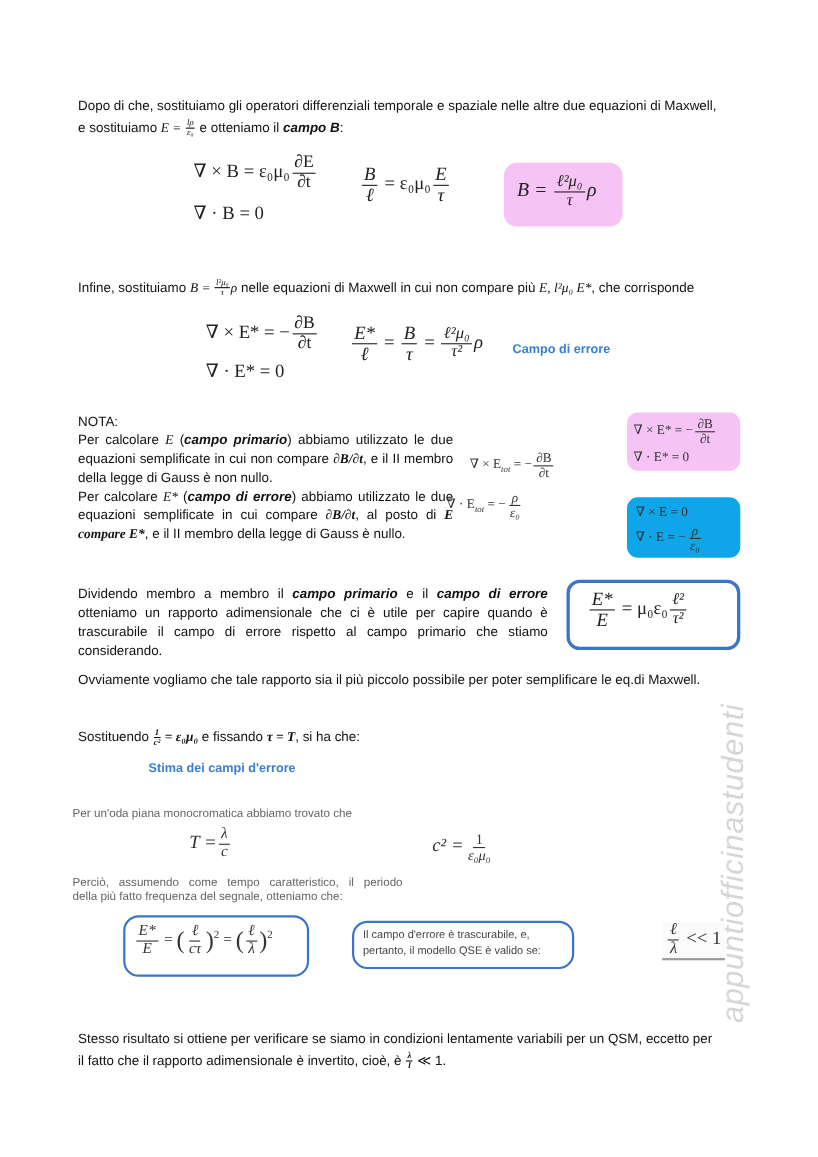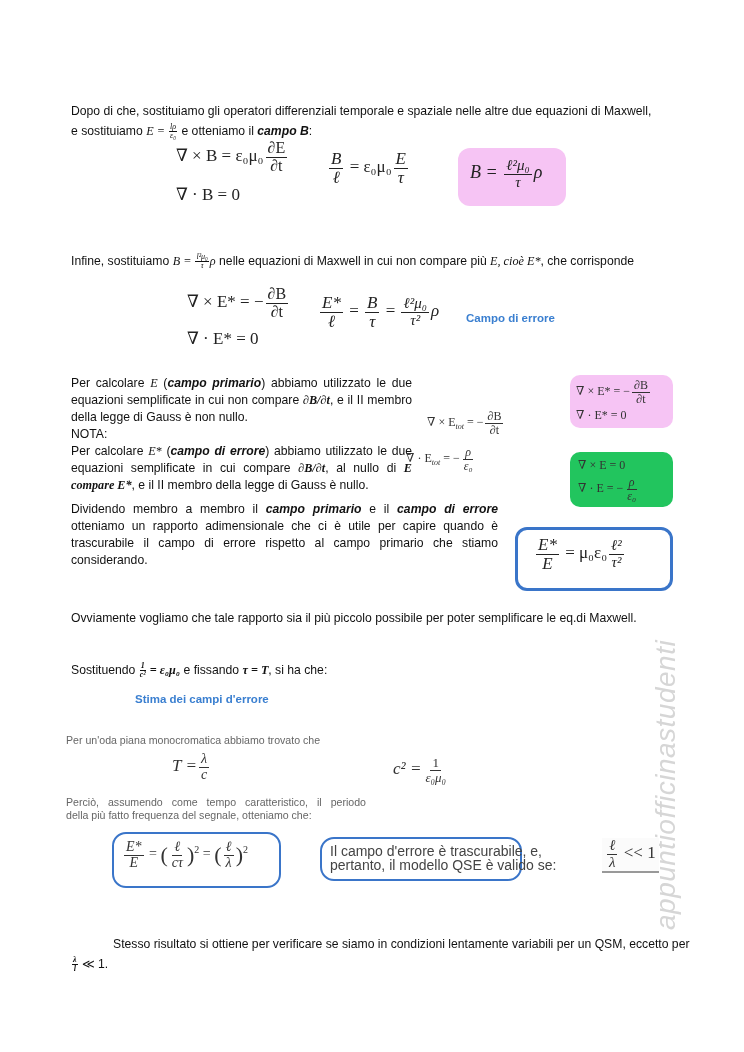--- a/index.html
+++ b/index.html
@@ -15,37 +15,37 @@
   .eq { font-family: "Liberation Serif", "DejaVu Serif", serif; font-size: 17px; color: #222; white-space: nowrap; }
   .eq-sm { font-family: "Liberation Serif", "DejaVu Serif", serif; font-size: 12px; color: #333; white-space: nowrap; }
   .frac { display: inline-flex; flex-direction: column; align-items: center; vertical-align: middle; margin: 0 2px; }
   .frac > .num { border-bottom: 1px solid currentColor; padding: 0 2px; line-height: 1.05; }
   .frac > .den { padding: 0 2px; line-height: 1.05; }
   .sfrac { display: inline-flex; flex-direction: column; align-items: center; vertical-align: middle; font-size: 8px; line-height: 1; margin: 0 1px; }
   .sfrac > .num { border-bottom: 1px solid #111; padding: 0 1px; }
   .it { font-style: italic; }
   .b { font-weight: bold; }
   .pink-box { background: #f6c4f4; border-radius: 12px; }
-  .green-box { background: #22c55e; border-radius: 10px; }
+  .green-box { background: #0ea5e9; border-radius: 10px; }
   .blue-frame { border: 3px solid #3a75c9; border-radius: 12px; background: #fff; }
   .blue-frame-thin { border: 2px solid #3a75c9; border-radius: 14px; background: #fff; }
   .blue-title { color: #3a7fd0; font-weight: bold; font-size: 11.5px; font-family: "Liberation Sans", sans-serif; }
   .slide-text { color: #666; font-size: 10.6px; font-family: "Liberation Sans", sans-serif; line-height: 15px; }
   .watermark {
     position: absolute; left: 650px; top: 620px; transform-origin: left top; transform: rotate(-90deg) translateX(-310px);
     color: #d6d6d6; font-family: "Liberation Sans", sans-serif; font-style: italic; font-size: 28px; letter-spacing: 0.5px; white-space: nowrap;
   }
 </style>
 </head>
 <body>
 
 <div class="watermark">appuntiofficinastudenti</div>
 
 <div class="abs txt" style="left:71px; top:86px; width:620px;">
-  <div style="white-space:nowrap;margin-top:15px;">Dopo di che, sostituiamo gli operatori differenziali temporale e spaziale nelle altre due equazioni di Maxwell,</div>
+  <div style="white-space:nowrap;">Dopo di che, sostituiamo gli operatori differenziali temporale e spaziale nelle altre due equazioni di Maxwell,</div>
   <div style="white-space:nowrap;">
     <span>e sostituiamo </span><span class="math">E</span><span class="math"> = </span><span class="sfrac math">
         <span class="num">lρ</span>
         <span class="den">ε₀</span>
       </span><span> e otteniamo il </span><span class="bold-i">campo B</span><span>:</span>
   </div>
 </div>
 
 <div class="abs eq" style="left:176px; top:140px;">
   <span>∇ × B = ε₀μ₀</span><span class="frac" style="font-size:16px;">
@@ -72,21 +72,21 @@
         <span class="den">τ</span>
       </span><span>ρ</span>
   </div>
 </div>
 
 <div class="abs txt" style="left:71px; top:251px; width:620px;">
   <div style="white-space:nowrap;">
     <span>Infine, sostituiamo </span><span class="math">B</span><span class="math"> = </span><span class="sfrac math">
         <span class="num">l²μ₀</span>
         <span class="den">τ</span>
-      </span><span class="math">ρ</span><span> nelle equazioni di Maxwell in cui non compare più </span><span class="math">E, cioè E*</span><span>, che corrisponde</span>
+      </span><span class="math">ρ</span><span> nelle equazioni di Maxwell in cui non compare più </span><span class="math">E, l²μ₀ E*</span><span>, che corrisponde</span>
   </div>
 </div>
 
 <div class="abs eq" style="left:187px; top:286px;">
   <span>∇ × E* = −</span><span class="frac" style="font-size:16px;">
       <span class="num">∂B</span>
       <span class="den">∂t</span>
     </span>
 </div>
 <div class="abs eq" style="left:187px; top:328px;">∇ · E* = 0</div>
@@ -102,26 +102,26 @@
     </span>
   <span>=</span>
   <span class="frac it" style="font-size:15px;">
       <span class="num">ℓ²μ₀</span>
       <span class="den">τ²</span>
     </span><span class="it">ρ</span>
 </div>
 <div class="abs blue-title" style="left:466px; top:312px;">Campo di errore</div>
 
 <div class="abs txt just" style="left:71px; top:375px; width:341px; line-height:17px;">
+  <div>NOTA:</div>
   <div>
     <span>Per calcolare </span><span class="math">E</span><span> (</span><span class="bold-i">campo primario</span><span>) abbiamo utilizzato le due equazioni semplificate in cui non compare </span><span class="math b">∂B/∂t</span><span>, e il II membro della legge di Gauss è non nullo.</span>
   </div>
-  <div>NOTA:</div>
   <div>
-    <span>Per calcolare </span><span class="math">E*</span><span> (</span><span class="bold-i">campo di errore</span><span>) abbiamo utilizzato le due equazioni semplificate in cui compare </span><span class="math b">∂B/∂t</span><span>, al nullo di </span><span class="math b">E compare E*</span><span>, e il II membro della legge di Gauss è nullo.</span>
+    <span>Per calcolare </span><span class="math">E*</span><span> (</span><span class="bold-i">campo di errore</span><span>) abbiamo utilizzato le due equazioni semplificate in cui compare </span><span class="math b">∂B/∂t</span><span>, al posto di </span><span class="math b">E compare E*</span><span>, e il II membro della legge di Gauss è nullo.</span>
   </div>
 </div>
 
 <div class="abs eq-sm" style="left:427px; top:410px;">
   <span>∇ × E</span><sub class="it" style="font-size:8px;">tot</sub><span> = −</span><span class="frac">
       <span class="num">∂B</span>
       <span class="den">∂t</span>
     </span>
 </div>
 <div class="abs eq-sm" style="left:406px; top:446px;">
@@ -144,21 +144,21 @@
 <div class="abs green-box" style="left:570px; top:452px; width:103px; height:55px;">
   <div class="eq-sm" style="position:absolute; left:8px; top:6px;">∇ × E = 0</div>
   <div class="eq-sm" style="position:absolute; left:8px; top:24px;">
     <span>∇ · E = −</span><span class="frac it">
         <span class="num">ρ</span>
         <span class="den">ε₀</span>
       </span>
   </div>
 </div>
 
-<div class="abs txt just" style="left:71px; top:501px; width:427px; line-height:17px;">
+<div class="abs txt just" style="left:71px; top:532px; width:427px; line-height:17px;">
   <span>Dividendo membro a membro il </span><span class="bold-i">campo primario</span><span> e il </span><span class="bold-i">campo di errore</span><span> otteniamo un rapporto adimensionale che ci è utile per capire quando è trascurabile il campo di errore rispetto al campo primario che stiamo considerando.</span>
 </div>
 
 <div class="abs blue-frame" style="left:515px; top:527px; width:152px; height:58px;">
   <div class="eq" style="position:absolute; left:16px; top:6px;">
     <span class="frac it">
         <span class="num">E*</span>
         <span class="den">E</span>
       </span>
     <span>= μ₀ε₀</span><span class="frac it" style="font-size:15px;">
@@ -209,35 +209,35 @@
       </span><span style="font-size:22px; vertical-align:middle;">)</span><sup style="font-size:10px;">2</sup>
     <span>=</span>
     <span style="font-size:22px; vertical-align:middle;">(</span><span class="frac it">
         <span class="num">ℓ</span>
         <span class="den">λ</span>
       </span><span style="font-size:22px; vertical-align:middle;">)</span><sup style="font-size:10px;">2</sup>
   </div>
 </div>
 
 <div class="abs blue-frame-thin" style="left:320px; top:837px; width:198px; height:40px;">
-  <div style="position:absolute; left:8px; top:5px; font-size:14px; color:#444; line-height:14px; white-space:nowrap; font-family:'Liberation Sans',sans-serif;">
+  <div style="position:absolute; left:8px; top:5px; font-size:10px; color:#444; line-height:14px; white-space:nowrap; font-family:'Liberation Sans',sans-serif;">
     <div>Il campo d'errore è trascurabile, e,</div>
     <div>pertanto, il modello QSE è  valido se:</div>
   </div>
 </div>
 
 <div class="abs eq" style="left:602px; top:838px; color:#333; background:#fbfbfb; border-bottom:2px solid #999; padding:0 3px;">
   <span class="frac it" style="font-size:15px;">
       <span class="num">ℓ</span>
       <span class="den">λ</span>
     </span>
   <span>&lt;&lt; 1</span>
 </div>
 
 <div class="abs txt" style="left:71px; top:934px; width:620px;">
-  <div style="white-space:nowrap;margin-left:42px;">Stesso risultato si ottiene per verificare se siamo in condizioni lentamente variabili per un QSM, eccetto per</div>
+  <div style="white-space:nowrap;">Stesso risultato si ottiene per verificare se siamo in condizioni lentamente variabili per un QSM, eccetto per</div>
   <div style="white-space:nowrap;">
-    <span class="sfrac math b">
+    <span>il fatto che il rapporto adimensionale è invertito, cioè, è </span><span class="sfrac math b">
         <span class="num">λ</span>
         <span class="den">l</span>
       </span><span> ≪ 1.</span>
   </div>
 </div>
 
 </body></html>

